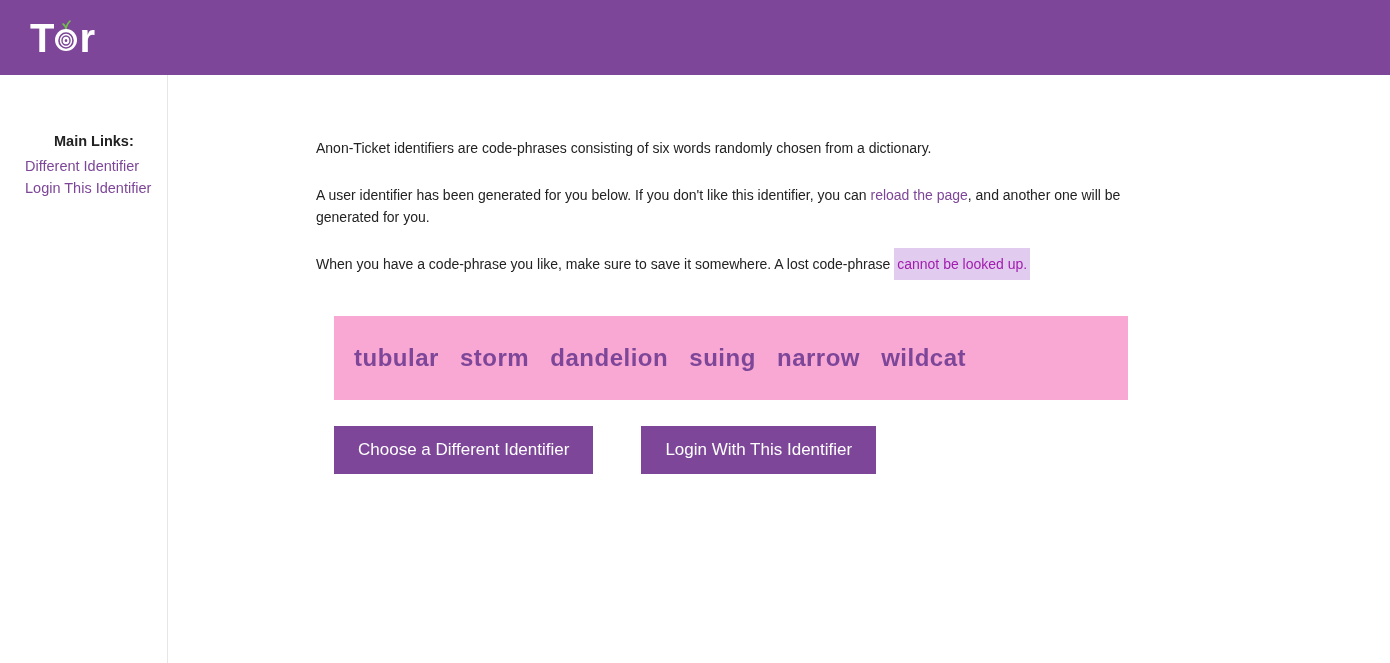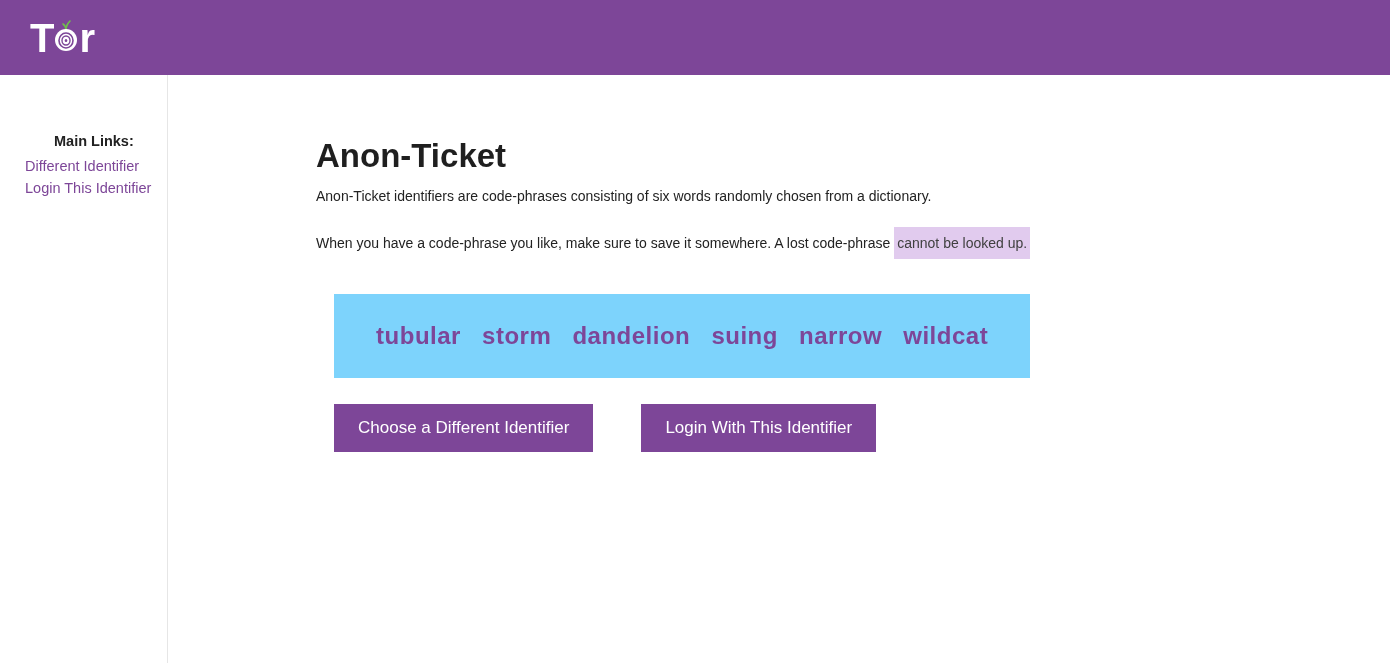--- a/index.html
+++ b/index.html
@@ -79,28 +79,27 @@
     color: #222;
     margin-bottom: 24px;
     max-width: 820px;
   }
   .para a {
     color: #7d4698;
     text-decoration: none;
   }
   mark.hl {
     background: #e1cbee;
-    color: #404040;
+    color: #a21caf;
     padding: 8px 3px;
   }
   .code-box {
-    background: #7dd3fc;
+    background: #f9a8d4;
     margin: 40px 0 26px 18px;
     padding: 28px 20px;
-    text-align: center;
   }
   .code-box .words {
     font-size: 24px;
     font-weight: 600;
     color: #7d4698;
     letter-spacing: 0.5px;
     word-spacing: 14px;
   }
   .btn-row {
     display: flex;
@@ -142,24 +141,26 @@
 </div>
 
 <div class="body-wrap">
   <nav class="sidebar">
     <div class="sidebar-title">Main Links:</div>
     <a href="#">Different Identifier</a>
     <a href="#">Login This Identifier</a>
   </nav>
 
   <main class="main">
-    <h1>Anon-Ticket</h1>
 
     <p class="para">Anon-Ticket identifiers are code-phrases consisting of six words randomly chosen from a dictionary.</p>
 
+    <p class="para">
+      <span>A user identifier has been generated for you below. If you don't like this identifier, you can </span><a href="#">reload the page</a><span>, and another one will be generated for you.</span>
+    </p>
 
     <p class="para">
       <span>When you have a code-phrase you like, make sure to save it somewhere. A lost code-phrase </span><mark class="hl">cannot be looked up.</mark>
     </p>
 
     <div class="code-box">
       <span class="words">tubular   storm   dandelion   suing   narrow   wildcat</span>
     </div>
 
     <div class="btn-row">

